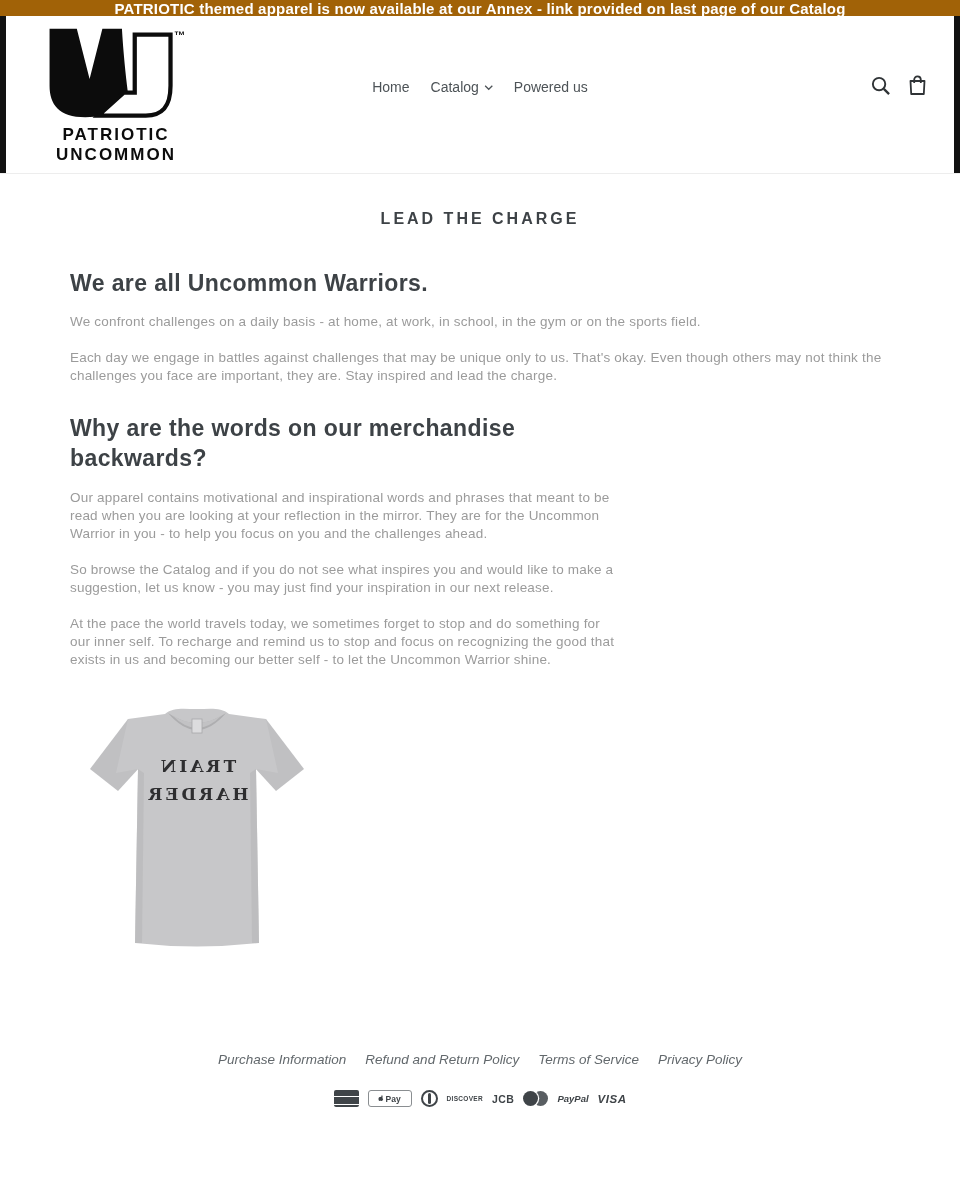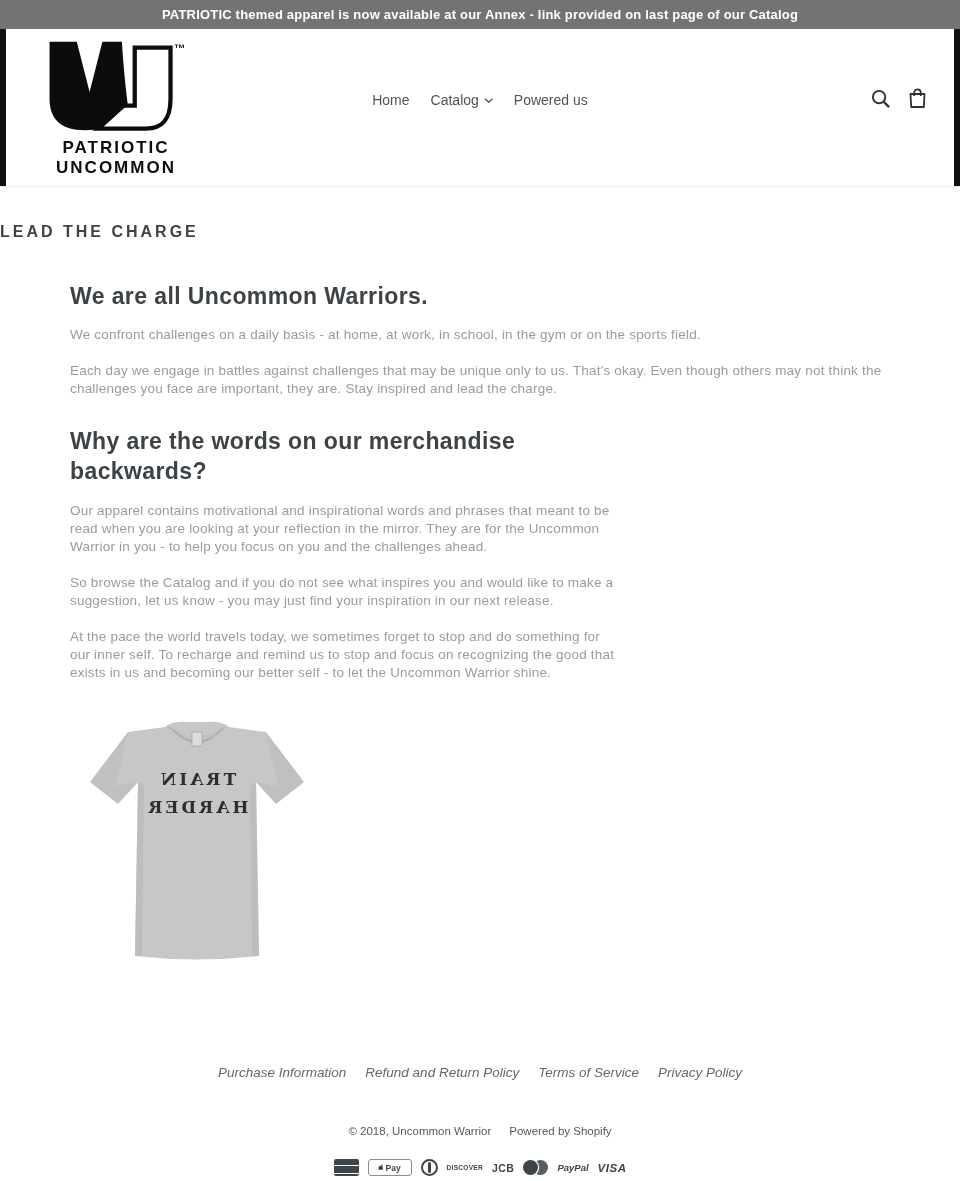--- a/index.html
+++ b/index.html
@@ -1,42 +1,42 @@
 <!DOCTYPE html>
 <html><head>
 <meta charset="utf-8">
 <style>
   * { margin:0; padding:0; box-sizing:border-box; }
   html,body { background:#fff; }
   body { width:960px; min-height:1181px; margin:0 auto; font-family:"Liberation Sans", sans-serif; color:#3d4246; }
 
   
-  .announcement { display:flex; align-items:center; justify-content:center; height:29px;
-    background:#737373; color:#ffffff; font-size:13px; font-weight:bold; letter-spacing:.2px;
+  .announcement { display:flex; align-items:center; justify-content:center; height:16px;
+    background:#a16207; color:#ffffff; font-size:15px; font-weight:bold; letter-spacing:.2px;
     text-decoration:none; cursor:pointer; }
 
   
   header { position:relative; height:158px; background:#fff; border-bottom:1px solid #ededed; }
   .edge { position:absolute; top:0; bottom:0; width:6px; background:#111; }
   .edge.left { left:0; } .edge.right { right:0; }
 
   .logo { position:absolute; left:45px; top:8px; display:block; text-decoration:none; color:#0c0c0c; width:142px; text-align:center; cursor:pointer; }
   .logo svg { display:block; margin:0 auto; }
   .logo .wordmark { margin-top:3px; font-weight:bold; font-size:17px; letter-spacing:2px; line-height:20px; color:#0c0c0c; }
 
   nav { position:absolute; left:50%; transform:translateX(-50%); top:63px; display:flex; gap:21px; }
   nav a { font-size:14px; color:#4d5357; text-decoration:none; display:flex; align-items:center; gap:5px; cursor:pointer; }
   .chev { width:9px; height:9px; display:inline-block; }
 
   .header-icons { position:absolute; right:33px; top:59px; display:flex; gap:17px; align-items:center; }
   .icon-btn { background:none; border:none; padding:0; cursor:pointer; line-height:0; }
 
   
   main { padding-top:36px; }
-  .page-title { text-align:left; font-size:16px; font-weight:bold; letter-spacing:3px; color:#3d4246; }
+  .page-title { text-align:center; font-size:16px; font-weight:bold; letter-spacing:3px; color:#3d4246; }
   .rte { width:820px; margin:0 auto; padding-top:42px; }
   .rte h2 { font-size:23px; font-weight:bold; color:#3d4246; letter-spacing:.4px; margin-bottom:16px; }
   .rte h2.second { max-width:460px; line-height:30px; margin-top:28px; }
   .rte p { font-size:13.5px; line-height:18px; color:#9b9b9b; margin-bottom:18px; letter-spacing:.2px; }
   .rte p.narrow { max-width:545px; }
 
   .tshirt-figure { margin:34px 0 0 6px; width:242px; height:252px; }
 
   
   footer { padding-top:95px; }
@@ -151,23 +151,20 @@
 </main>
 
 <footer>
   <ul class="footer-links">
     <li><a>Purchase Information</a></li>
     <li><a>Refund and Return Policy</a></li>
     <li><a>Terms of Service</a></li>
     <li><a>Privacy Policy</a></li>
   </ul>
 
-  <div class="copyright">
-    <span>© 2018, Uncommon Warrior</span><span class="sep"></span><a>Powered by Shopify</a>
-  </div>
 
   <div class="payments">
     <span class="pay pay-amex" title=""></span>
     <span class="pay pay-applepay">
       <svg class="apple-glyph" viewBox="0 0 10 12">
         <path d="M5,3 C6,1.8 7.6,1.8 8.6,3 C7,3.6 7,6 8.8,6.8 C8.2,8.6 7,10.4 5.8,10.4 C5.2,10.4 4.8,10 4.2,10 C3.6,10 3.2,10.4 2.6,10.4 C1.4,10.4 0.4,8 0.8,5.6 C1.1,3.8 2.6,2.8 4,3.4 Z M5.5,2.4 C5.4,1.2 6.4,0.2 7.4,0 C7.5,1.2 6.6,2.3 5.5,2.4 Z" fill="#3f4448"></path>
       </svg>
       <span>Pay</span>
     </span>
     <span class="pay pay-diners"></span>

